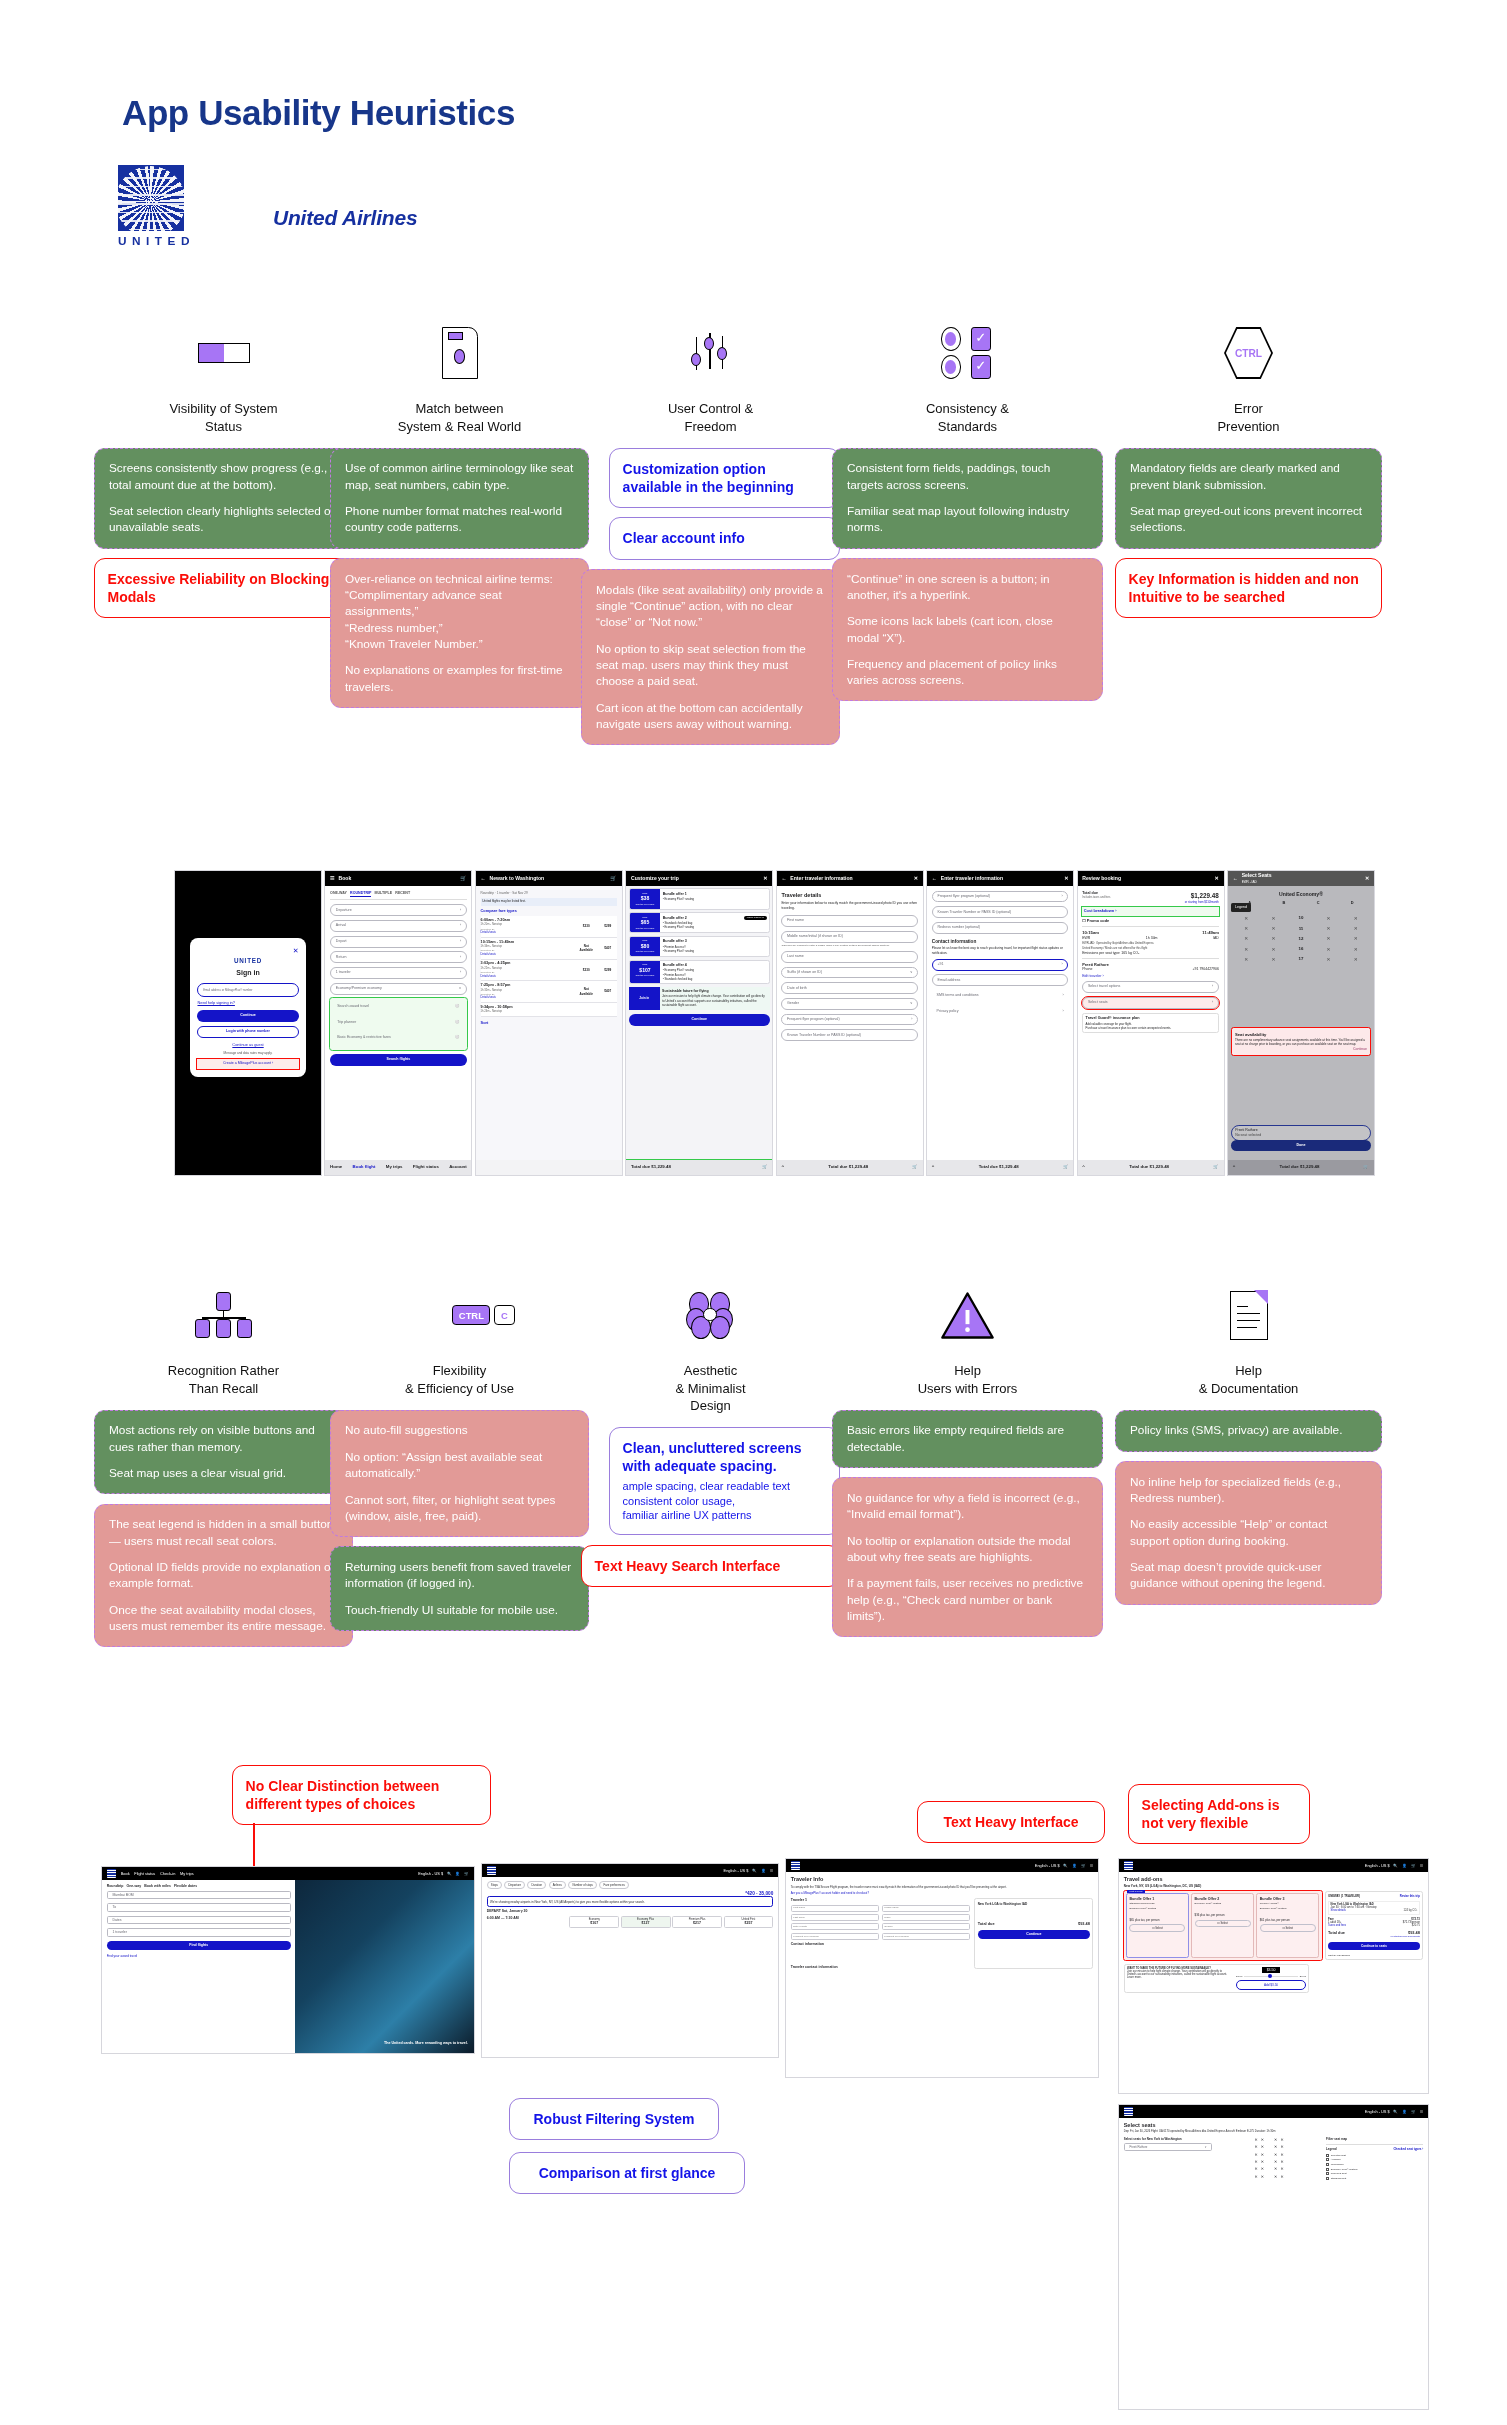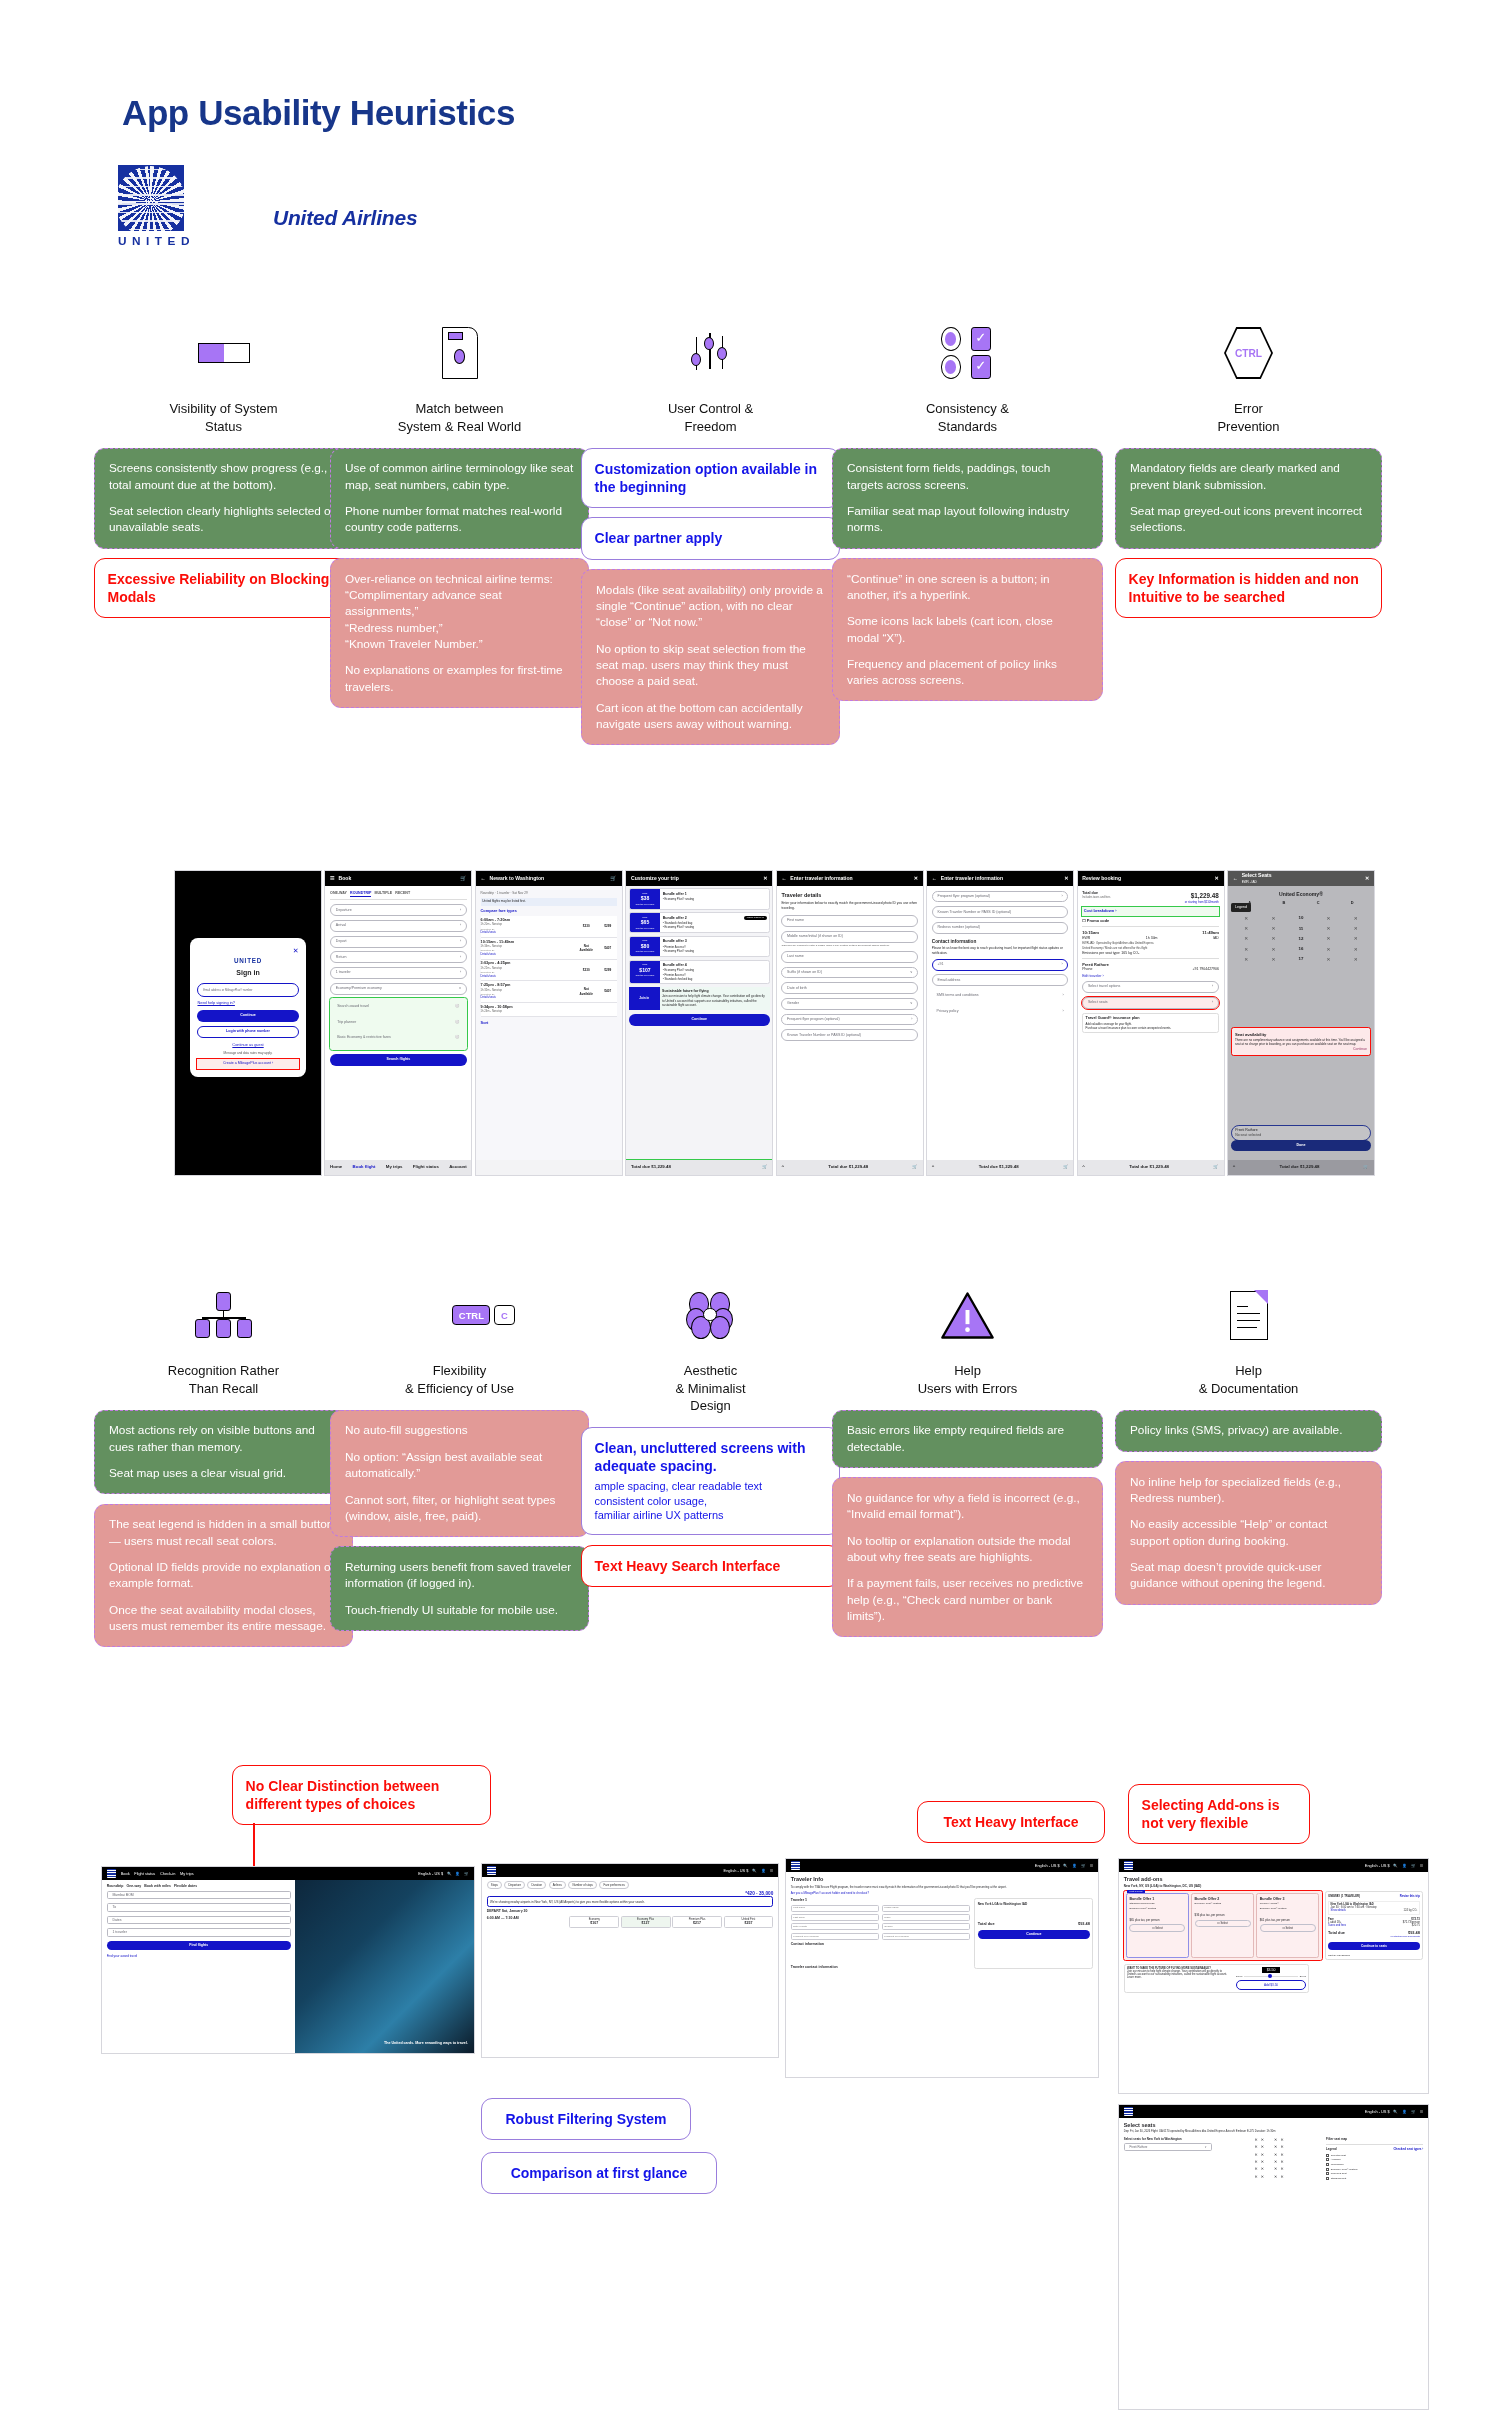--- a/index.html
+++ b/index.html
@@ -94,21 +94,21 @@
   .callout {
     border-radius: 11px;
     padding: 11px 12.6px;
     font-size: 14px;
     font-weight: 700;
     line-height: 1.3;
     background: #ffffff;
     margin-bottom: 9.4px;
   }
   .callout.red  { border: 1.7px solid #fb0d08; color: #fb0d08; }
-  .callout.blue { border: 1.3px solid #9a7ddd; color: #1414e8; }
+  .callout.blue { border: 1.3px solid #9a7ddd; color: #1414e8; margin-left: 28px; }
   .callout.blue .sub {
     display: block;
     font-size: 11px;
     font-weight: 400;
     margin-top: 3.1px;
     line-height: 1.35;
   }
   .ico-progress {
     width: 52px; height: 20.4px;
     border: 1.7px solid #000;
@@ -319,21 +319,21 @@
           <span class="bar" style="left:7px;top:4.7px;height:33px"></span>
           <span class="bar" style="left:20.4px;top:0px;height:36px"></span>
           <span class="bar" style="left:33px;top:3.1px;height:33px"></span>
           <span class="ico-knob" style="left:2.4px;top:20.4px"></span>
           <span class="ico-knob" style="left:15.7px;top:4.7px"></span>
           <span class="ico-knob" style="left:28px;top:14px"></span>
         </div>
       </div>
       <div class="hlabel">User Control &amp;<br>Freedom</div>
       <div class="callout blue">Customization option available in the beginning</div>
-      <div class="callout blue">Clear partner apply</div>
+      <div class="callout blue">Clear account info</div>
       <div class="card bad">
         <p>Modals (like seat availability) only provide a single “Continue” action, with no clear “close” or “Not now.”</p>
         <p>No option to skip seat selection from the seat map. users may think they must choose a paid seat.</p>
         <p>Cart icon at the bottom can accidentally navigate users away without warning.</p>
       </div>
     </div>
     <div class="hcol" style="left: 832px; width: 271px;">
       <div class="hicon-wrap">
         <div class="ico-consistency">
           <span class="ico-radio">

